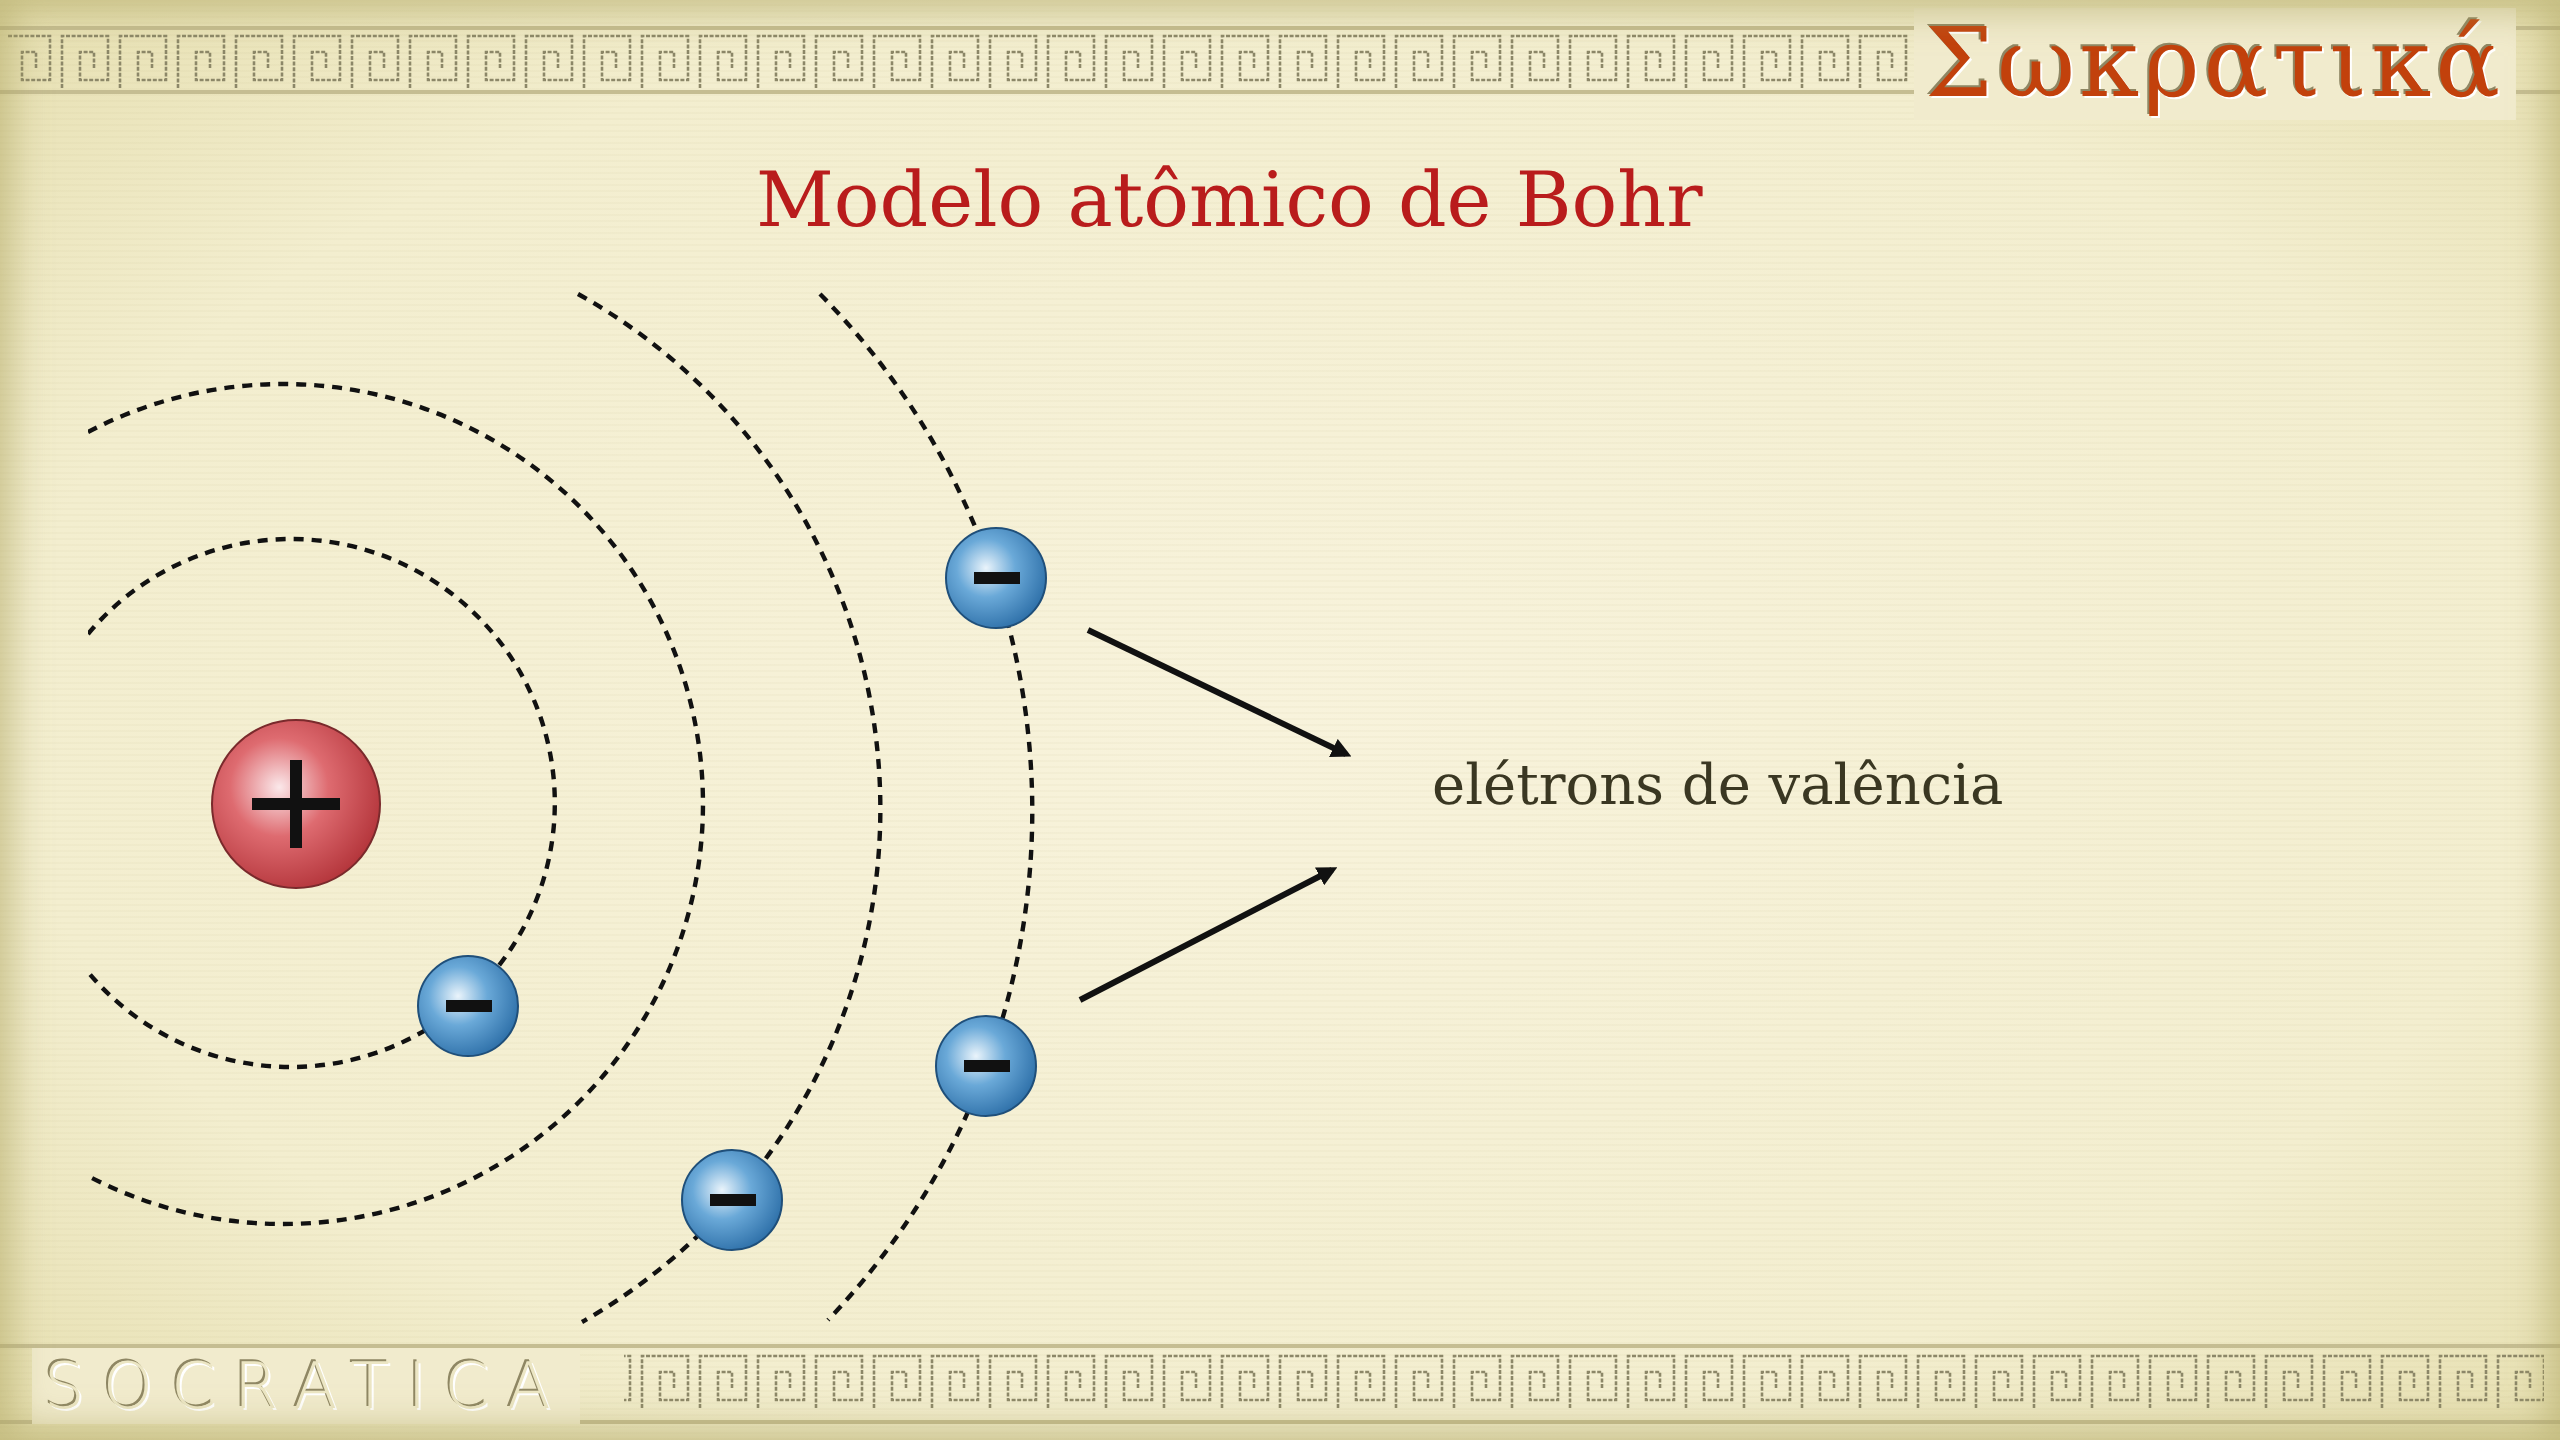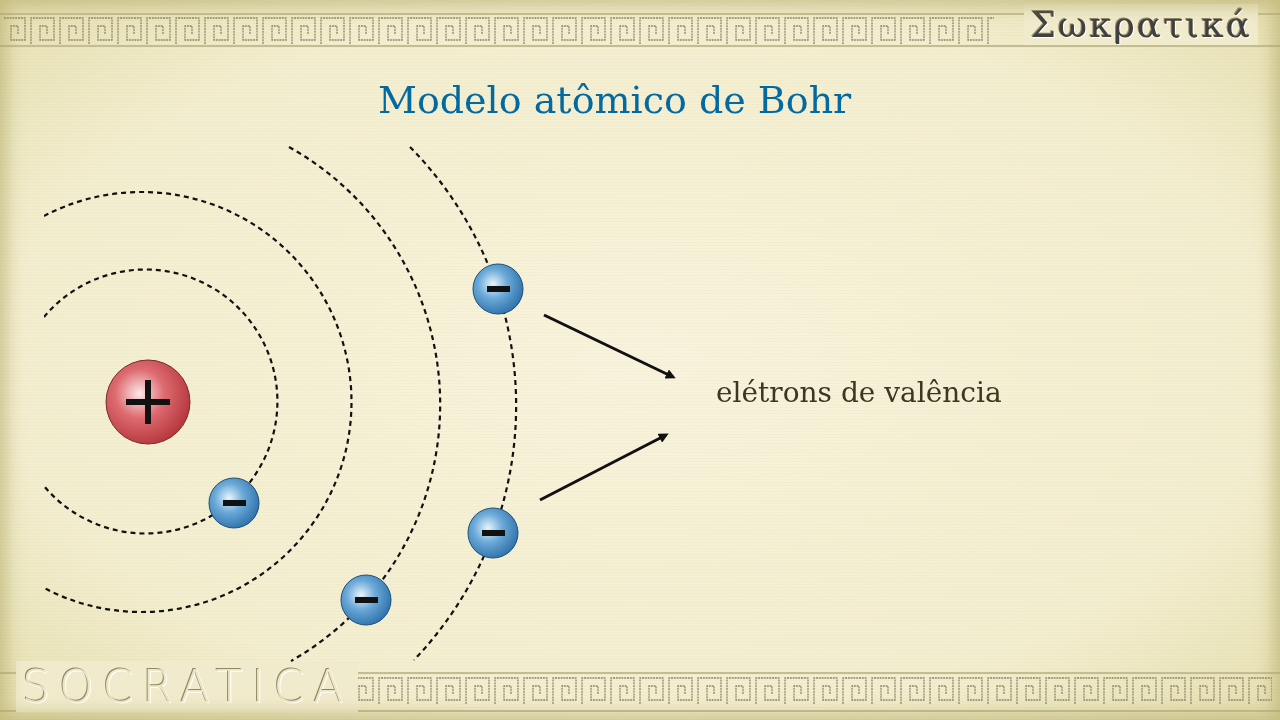--- a/index.html
+++ b/index.html
@@ -20,37 +20,37 @@
       box-shadow: inset 0 0 18px 6px rgba(170,160,90,0.55);
     }
     .border-band {
       position: absolute; left: 0; right: 0; height: 36px;
     }
     .border-top { top: 12px; }
     .border-bottom { bottom: 8px; height: 40px; }
     .brand-greek {
       position: absolute; right: 22px; top: 4px;
       font-family: "DejaVu Serif", serif;
-      font-size: 36px; color: #404040;
+      font-size: 48px; color: #c2410c;
       text-shadow: -1px -1px 0 #8f8764, 1px 1px 0 #ffffff;
       letter-spacing: 2px;
       background: #f1ebcd; padding: 0 6px;
     }
     .brand-latin {
       position: absolute; left: 16px; bottom: 8px;
       font-family: "DejaVu Sans", sans-serif;
-      font-size: 44px; color: #ece6c4;
+      font-size: 32px; color: #ece6c4;
       text-shadow: -1px -1px 0 #8f8764, 1px 1px 0 #ffffff;
       letter-spacing: 9px; font-weight: 300;
       background: #f1ebcd; padding: 0 6px;
     }
     .title {
       position: absolute; left: 378px; top: 78px;
       font-family: "DejaVu Serif", serif;
-      font-size: 38px; color: #0369a1;
+      font-size: 38px; color: #b91c1c;
       white-space: nowrap;
     }
     .label {
       position: absolute; left: 716px; top: 376px;
       font-family: "DejaVu Serif", serif;
       font-size: 28px; color: #3a3722;
       white-space: nowrap;
     }
     svg.diagram { position: absolute; left: 0; top: 0; }
   </style>

